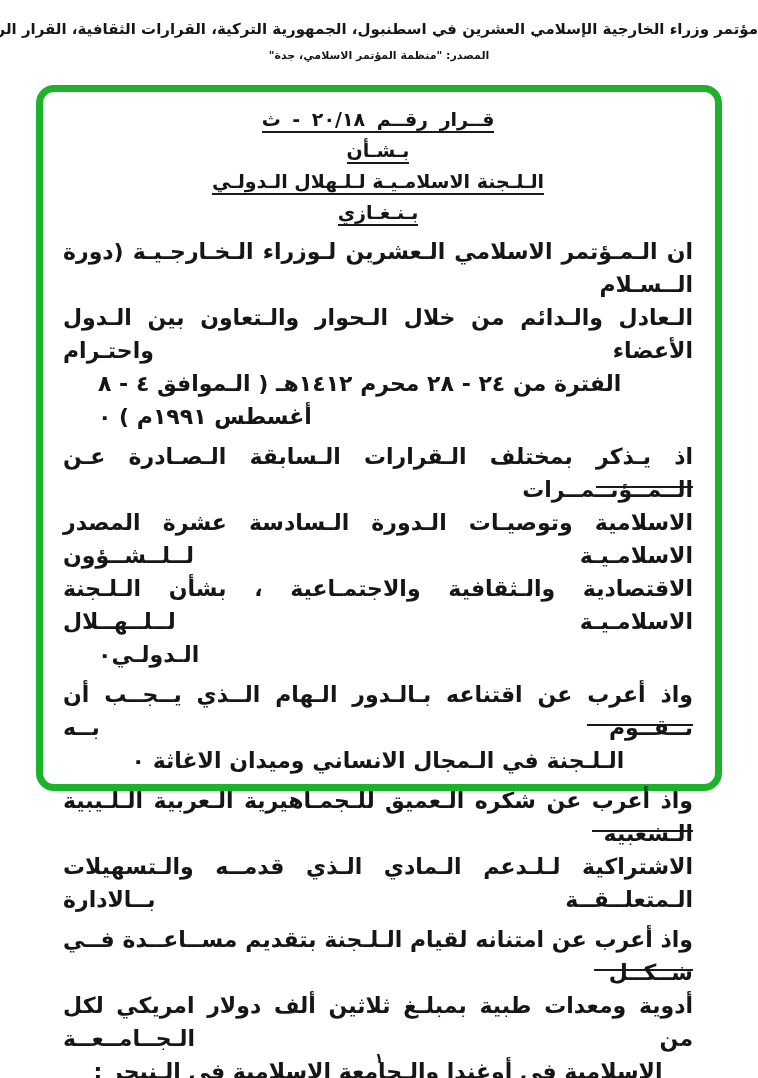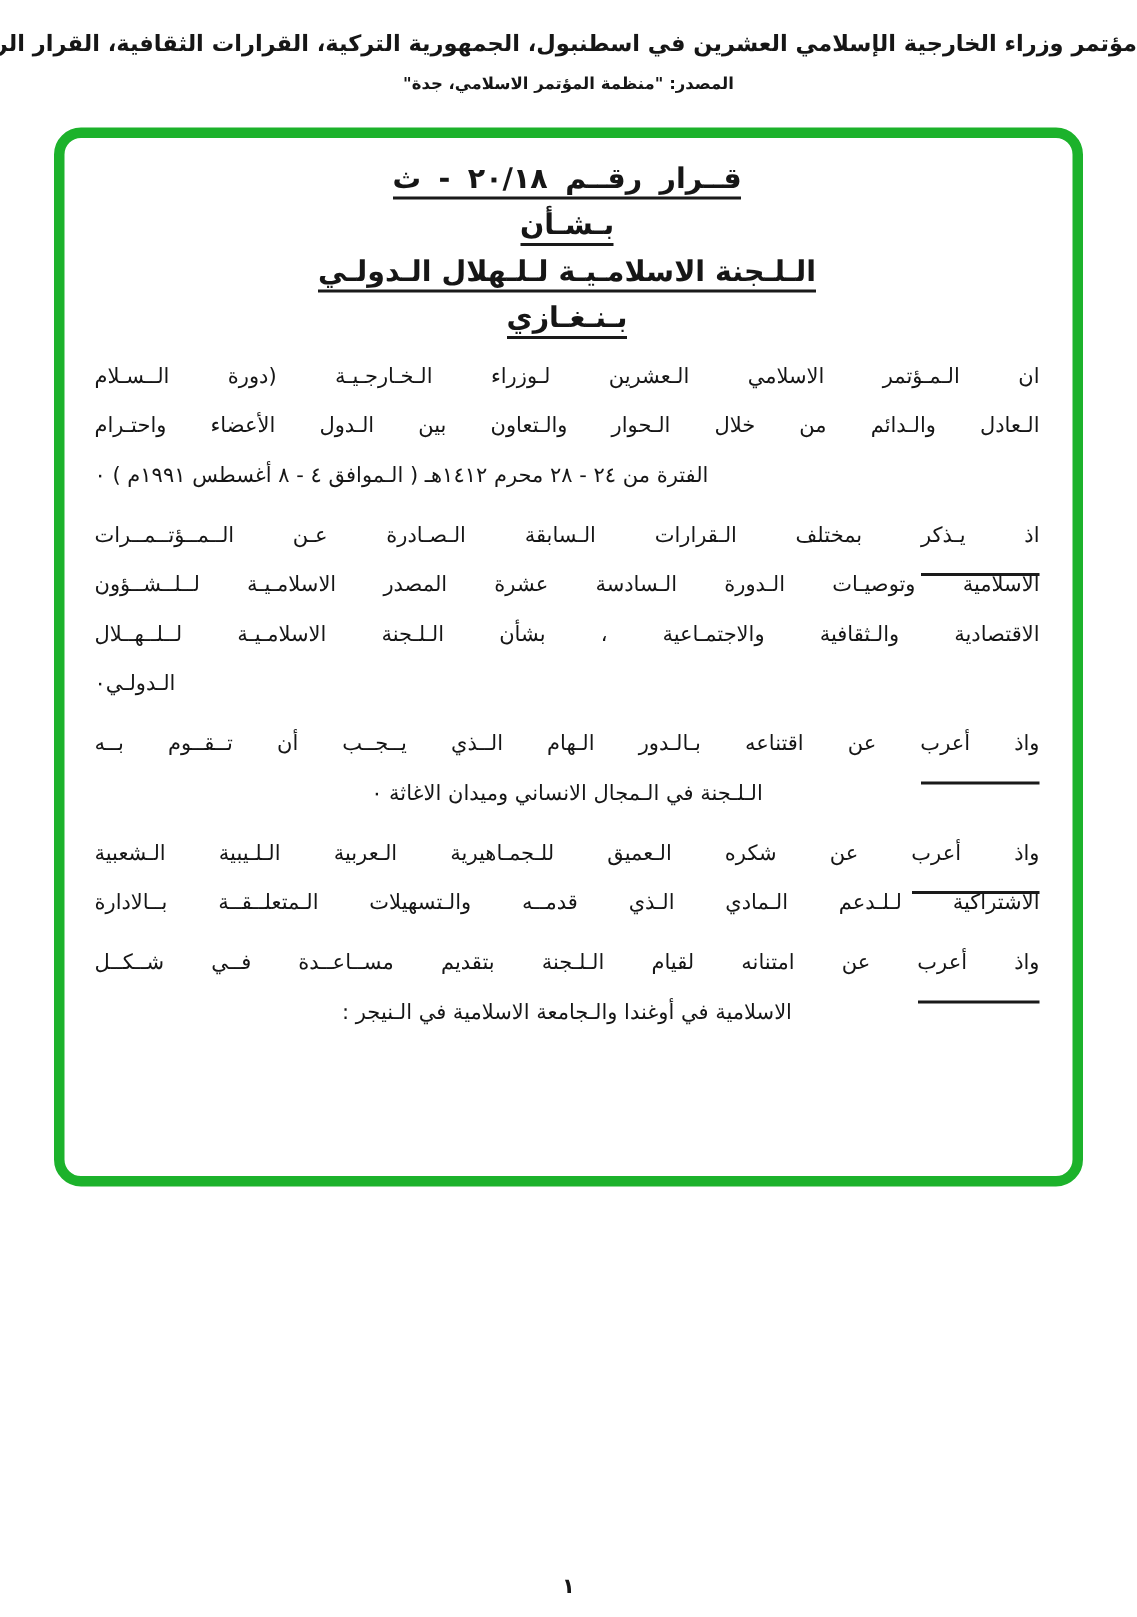--- a/index.html
+++ b/index.html
@@ -22,24 +22,24 @@
     padding:12px 22px 0 20px;direction:rtl;background:#fff;
   }
   .title-block{
     text-align:center;font-size:19px;font-weight:700;line-height:31px;
     margin-bottom:2px;
   }
   .title-line span{border-bottom:2px solid #1a1a1a;padding-bottom:1px;}
   .title-line.first span{word-spacing:5px;}
   .para{margin-top:7px;}
   .ln{
-    font-size:14px;font-weight:400;line-height:33px;
+    font-size:22px;font-weight:700;line-height:33px;
     text-align:justify;text-align-last:justify;
   }
-  .ln.left{text-align:left;text-align-last:left;}
+  .ln.left{text-align:left;text-align-last:left;margin-left:35px;}
   .ln.center{text-align:center;text-align-last:center;}
   .lead{border-bottom:2px solid #1a1a1a;padding-bottom:17px;}
   .page-num{
     position:absolute;top:1050px;left:0;width:758px;text-align:center;
     font-size:14px;font-weight:700;
   }
 </style>
 </head>
 <body>
 
@@ -68,18 +68,19 @@
       <div class="para">
         <div class="ln"><span class="lead">واذ أعرب</span> عن اقتناعه بـالـدور الـهام الــذي يــجــب أن تــقــوم بــه</div>
         <div class="ln center">الـلـجنة في الـمجال الانساني وميدان الاغاثة ٠</div>
       </div>
       <div class="para">
         <div class="ln"><span class="lead">واذ أعرب</span> عن شكره الـعميق للـجمـاهيرية الـعربية الـلـيبية الـشعبية</div>
         <div class="ln">الاشتراكية لـلـدعم الـمادي الـذي قدمــه والـتسهيلات الـمتعلــقــة بــالادارة</div>
       </div>
       <div class="para">
         <div class="ln"><span class="lead">واذ أعرب</span> عن امتنانه لقيام الـلـجنة بتقديم مســاعــدة فــي شــكــل</div>
+        <div class="ln">أدوية ومعدات طبية بمبلـغ ثلاثين ألف دولار امريكي لكل من الـجــامــعــة</div>
         <div class="ln center">الاسلامية في أوغندا والـجامعة الاسلامية في الـنيجر :</div>
       </div>
     </div>
 </div>
 
 <div class="page-num">١</div>
 
 </body></html>

